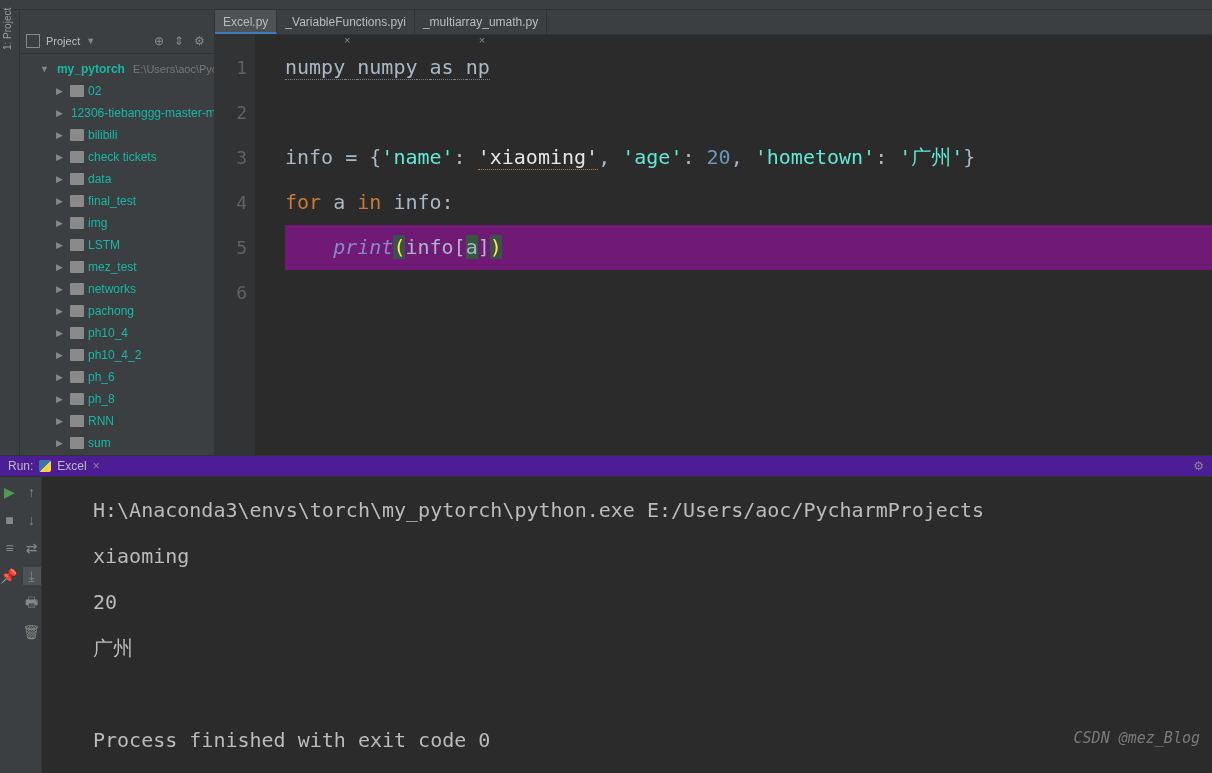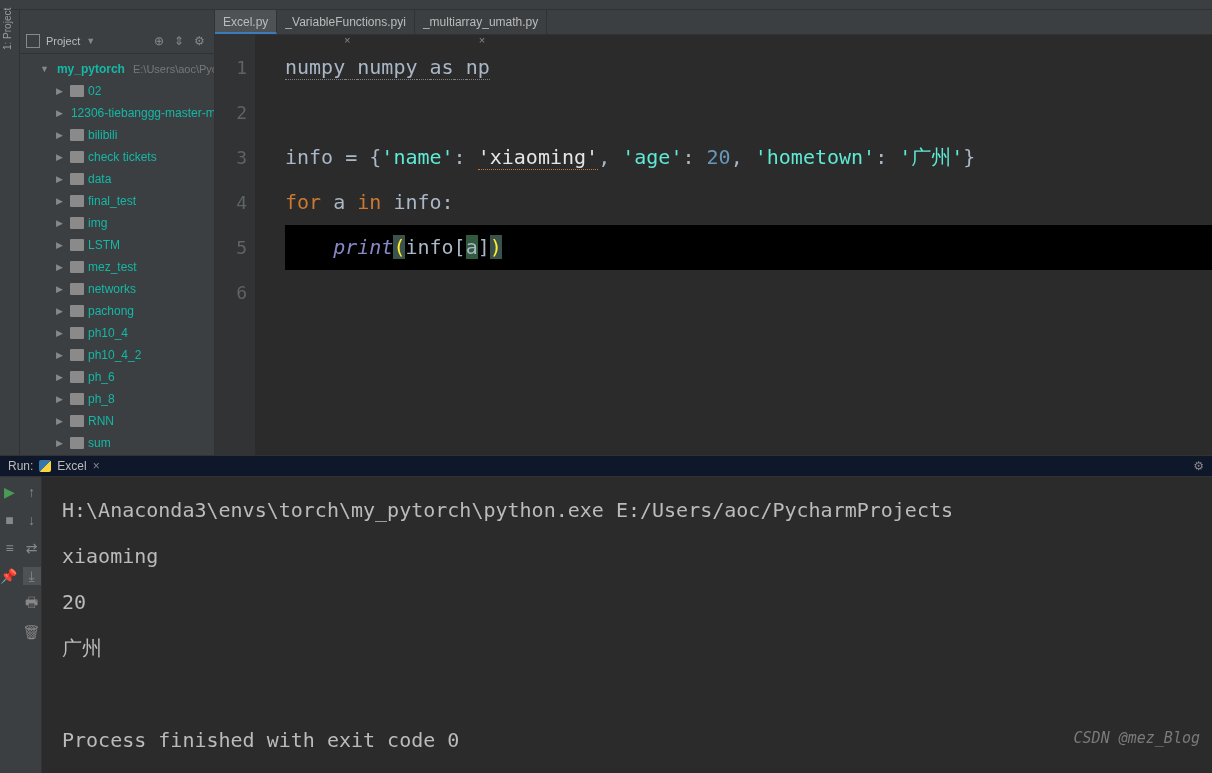--- a/index.html
+++ b/index.html
@@ -167,39 +167,39 @@
   position: relative;
 }
 .code .kw { color: #cc7832; }
 .code .str { color: #5eead4; }
 .code .str-u { color: #e5e5e5; border-bottom: 1px dotted #cc7832; }
 .code .num { color: #6897bb; }
 .code .func { color: #8888c6; font-style: italic; }
 .code .paren { background: #3b514d; color: #ffef28; }
 .code .var-hl { background: #32593d; }
 .code .imp-u { border-bottom: 1px dotted #808080; color: #a9b7c6; }
-.code-line.highlight { background: #000000; }
+.code-line.highlight { background: #701a75; }
 .breadcrumb {
   height: 22px;
   background: #313335;
   color: #888;
   font-size: 11px;
   padding: 3px 12px;
   border-top: 1px solid #2b2b2b;
 }
 .run-panel {
   height: 318px;
   background: #2b2b2b;
   border-top: 1px solid #323232;
   display: flex;
   flex-direction: column;
 }
 .run-header {
   height: 24px;
-  background: #0f172a;
+  background: #4c1d95;
   display: flex;
   align-items: center;
   padding: 0 8px;
   gap: 6px;
   color: #bbbbbb;
   font-size: 12px;
   border-bottom: 1px solid #323232;
 }
 .run-header .py-icon {
   width: 12px; height: 12px;
@@ -241,20 +241,21 @@
 .console {
   flex: 1;
   font-family: "Consolas","SimSun", monospace;
   font-size: 20px;
   color: #bbbbbb;
   padding: 10px 20px;
   line-height: 46px;
   white-space: pre;
   overflow: hidden;
   position: relative;
+  margin-left: 31px;
 }
 .watermark {
   position: absolute;
   right: 12px;
   bottom: 12px;
   color: #7a7a7a;
   font-size: 15px;
   font-style: italic;
 }
 .left-stripe-bottom {

